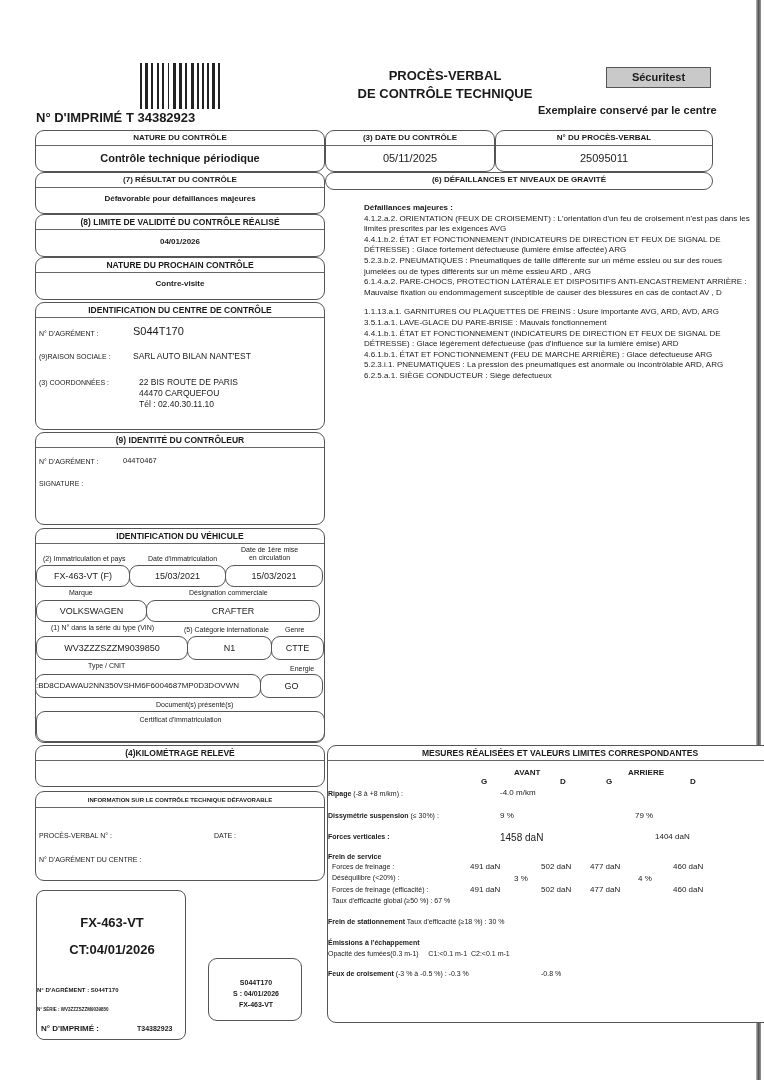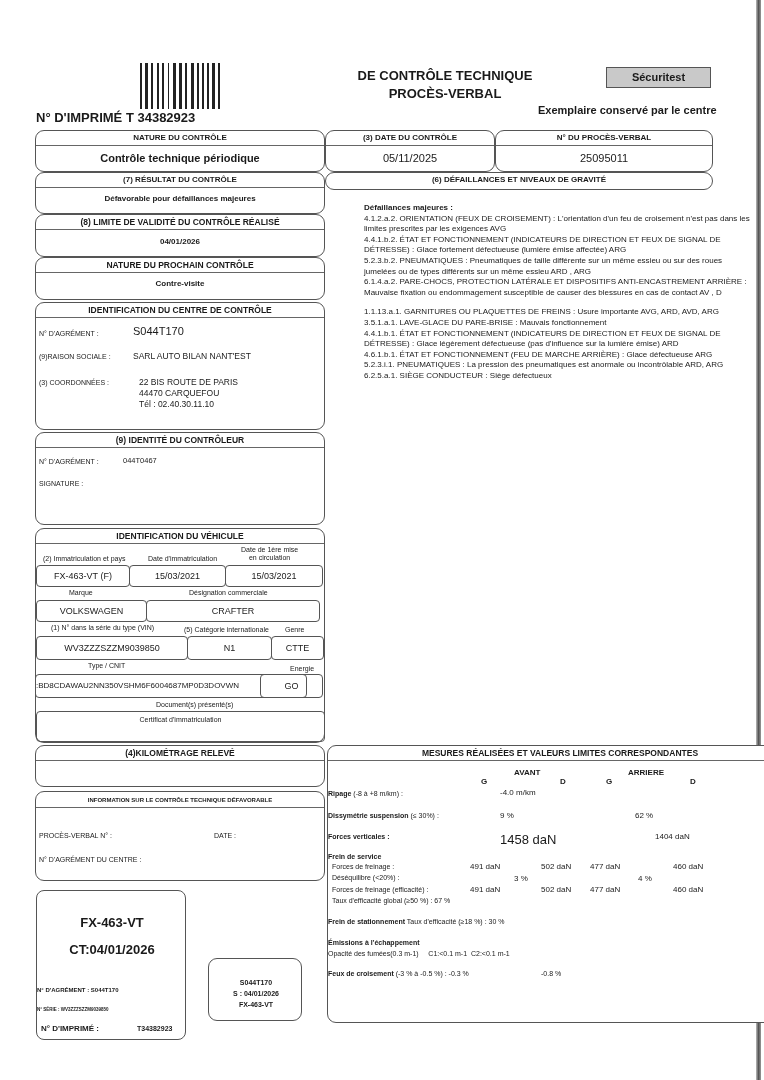--- a/index.html
+++ b/index.html
@@ -16,21 +16,21 @@
   .box { border: 1px solid #555; border-radius: 9px; background: #fff; }
   .hdr { font-weight: bold; font-size: 8px; text-align: center; border-bottom: 1px solid #666; height: 15px; line-height: 14px; }
   .hdr.big { font-size: 8.5px; }
   .val { text-align: center; font-size: 11px; }
   .lbl { font-size: 7px; position: absolute; }
   .defs { left: 333px; top: 203px; width: 390px; font-size: 8px; line-height: 10.6px; margin-left: 31px; }
   .defs .ttl { font-weight: bold; }
   .defs p { margin: 0; }
   .meas { font-size: 7px; position: absolute; white-space: nowrap; }
   .meas b { font-weight: bold; }
-  .vbox { position: absolute; border: 1px solid #555; border-radius: 4px; text-align: center; font-size: 9px; }
+  .vbox { position: absolute; border: 1px solid #555; border-radius: 9px; text-align: center; font-size: 9px; }
   .vl { position: absolute; font-size: 7px; text-align: center; white-space: nowrap; }
 </style>
 </head>
 <body>
 
 <div class="abs scan-edge"></div>
 
 <div class="abs barcode">
   <span style="width:2px"></span>
     <span style="width:1px;background:#fff"></span>
@@ -57,22 +57,22 @@
     <span style="width:3px"></span>
     <span style="width:1px;background:#fff"></span>
     <span style="width:2px"></span>
     <span style="width:1px;background:#fff"></span>
     <span style="width:3px"></span>
     <span style="width:1px;background:#fff"></span>
     <span style="width:2px"></span>
 </div>
 <div class="abs imprime">N° D'IMPRIMÉ T 34382923</div>
 <div class="abs title">
+  <div>PROCÈS-VERBAL</div>
   <div>DE CONTRÔLE TECHNIQUE</div>
-  <div>PROCÈS-VERBAL</div>
 </div>
 <div class="abs brand">Sécuritest</div>
 <div class="abs exemplaire">Exemplaire conservé par le centre</div>
 
 <div class="abs box" style="left:35px;top:130px;width:290px;height:42px;">
   <div class="hdr">NATURE DU CONTRÔLE</div>
   <div class="val" style="padding-top:6px;font-weight:bold;">Contrôle technique périodique</div>
 </div>
 <div class="abs box" style="left:325px;top:130px;width:170px;height:42px;">
   <div class="hdr">(3) DATE DU CONTRÔLE</div>
@@ -138,21 +138,21 @@
   <div class="vbox" style="left:0px;top:71px;width:111px;height:22px;line-height:20px;">VOLKSWAGEN</div>
   <div class="vbox" style="left:110px;top:71px;width:174px;height:22px;line-height:20px;">CRAFTER</div>
   <div class="vl" style="left:15px;top:95px;">(1) N° dans la série du type (VIN)</div>
   <div class="vl" style="left:148px;top:97px;">(5) Catégorie internationale</div>
   <div class="vl" style="left:249px;top:97px;">Genre</div>
   <div class="vbox" style="left:0px;top:107px;width:152px;height:24px;line-height:22px;">WV3ZZZSZZM9039850</div>
   <div class="vbox" style="left:151px;top:107px;width:85px;height:24px;line-height:22px;">N1</div>
   <div class="vbox" style="left:235px;top:107px;width:53px;height:24px;line-height:22px;">CTTE</div>
   <div class="vl" style="left:52px;top:133px;">Type / CNIT</div>
   <div class="vl" style="left:254px;top:136px;">Energie</div>
-  <div class="vbox" style="left:-1px;top:145px;width:272px;height:24px;line-height:22px;font-size:8px;text-align:left;overflow:hidden;white-space:nowrap;">:BD8CDAWAU2NN350VSHM6F6004687MP0D3DOVWN</div>
+  <div class="vbox" style="left:-1px;top:145px;width:226px;height:24px;line-height:22px;font-size:8px;text-align:left;overflow:hidden;white-space:nowrap;">:BD8CDAWAU2NN350VSHM6F6004687MP0D3DOVWN</div>
   <div class="vbox" style="left:224px;top:145px;width:63px;height:24px;line-height:22px;">GO</div>
   <div class="vl" style="left:120px;top:172px;">Document(s) présenté(s)</div>
   <div class="vbox" style="left:0px;top:182px;width:289px;height:31px;padding-top:4px;font-size:7px;">Certificat d'immatriculation</div>
 </div>
 
 <div class="abs box" style="left:35px;top:745px;width:290px;height:42px;">
   <div class="hdr big">(4)KILOMÉTRAGE RELEVÉ</div>
   <div class="val" style="padding-top:4px;font-size:8px;margin-top:30px;">80857</div>
 </div>
 
@@ -202,24 +202,24 @@
   <div class="meas" style="left:153px;top:31px;font-weight:bold;font-size:8px;">G</div>
   <div class="meas" style="left:232px;top:31px;font-weight:bold;font-size:8px;">D</div>
   <div class="meas" style="left:278px;top:31px;font-weight:bold;font-size:8px;">G</div>
   <div class="meas" style="left:362px;top:31px;font-weight:bold;font-size:8px;">D</div>
 
   <div class="meas" style="left:0;top:44px;"><b>Ripage</b> <span>(-8 à +8 m/km) :</span></div>
   <div class="meas" style="left:172px;top:42px;font-size:8px;">-4.0 m/km</div>
 
   <div class="meas" style="left:0;top:66px;"><b>Dissymétrie suspension</b> <span>(≤ 30%) :</span></div>
   <div class="meas" style="left:172px;top:65px;font-size:8px;">9 %</div>
-  <div class="meas" style="left:307px;top:65px;font-size:8px;">62 %</div>
+  <div class="meas" style="left:307px;top:65px;font-size:8px;">79 %</div>
 
   <div class="meas" style="left:0;top:87px;font-weight:bold;">Forces verticales :</div>
-  <div class="meas" style="left:172px;top:86px;font-size:13px;text-align:center;">1458 daN</div>
+  <div class="meas" style="left:172px;top:86px;font-size:10px;text-align:center;">1458 daN</div>
   <div class="meas" style="left:327px;top:86px;font-size:8px;">1404 daN</div>
 
   <div class="meas" style="left:0;top:107px;font-weight:bold;">Frein de service</div>
   <div class="meas" style="left:4px;top:117px;">Forces de freinage :</div>
   <div class="meas" style="left:142px;top:116px;font-size:8px;">491 daN</div>
   <div class="meas" style="left:213px;top:116px;font-size:8px;">502 daN</div>
   <div class="meas" style="left:262px;top:116px;font-size:8px;">477 daN</div>
   <div class="meas" style="left:345px;top:116px;font-size:8px;">460 daN</div>
   <div class="meas" style="left:4px;top:128px;">Déséquilibre (&lt;20%) :</div>
   <div class="meas" style="left:186px;top:128px;font-size:8px;">3 %</div>

